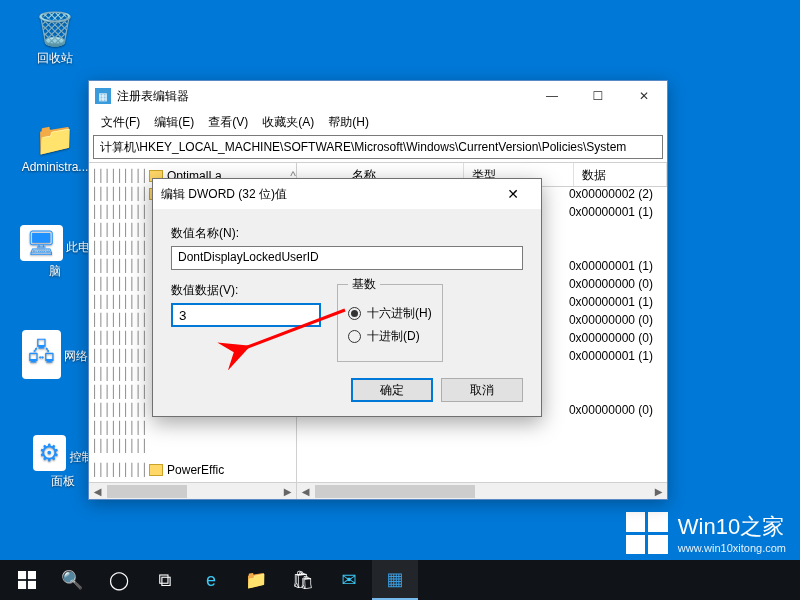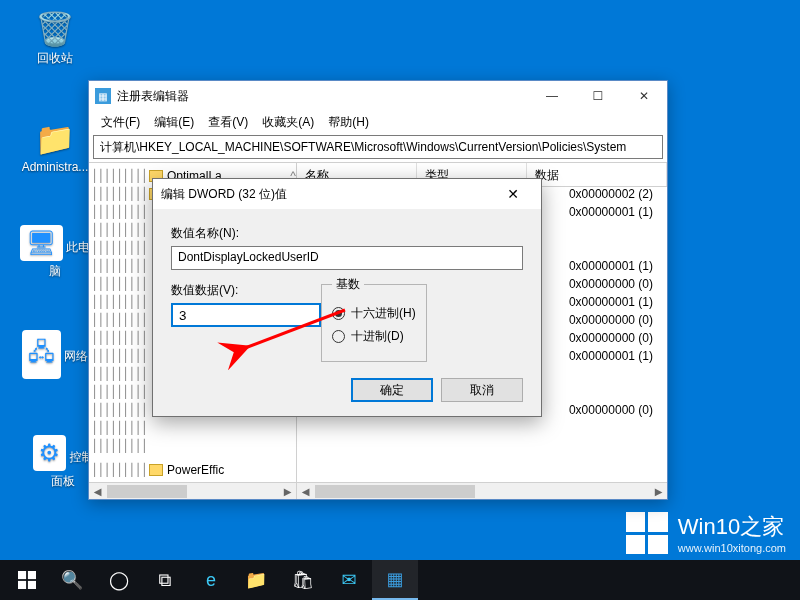--- a/index.html
+++ b/index.html
@@ -42,38 +42,38 @@
   .menubar span{ padding:2px 6px;}
   .addrbar { height:24px; margin:2px 4px 3px; border:1px solid #7a7a7a; font-size:12px; padding:3px 6px; background:#fff; color:#000; white-space:nowrap; overflow:hidden;}
   .regbody { flex:1; display:flex; border-top:1px solid #d0d0d0; min-height:0;}
   .tree { width:208px; border-right:1px solid #d0d0d0; overflow:hidden; font-size:12px; padding:4px 0 4px 2px; position:relative;}
   .tree .node { display:flex; align-items:center; height:18px; white-space:nowrap;}
   .tree .folder{ width:14px; height:12px; background:#ffd868; border:1px solid #c9a227; margin-right:4px; display:inline-block;}
   .tree .lines{ color:#888; font-family:monospace; letter-spacing:-1px; margin-right:2px;}
   .list { flex:1; font-size:12px; overflow:hidden; display:flex; flex-direction:column;}
   .listhdr { height:24px; display:flex; border-bottom:1px solid #d0d0d0;}
   .listhdr div{ padding:4px 8px; border-right:1px solid #e0e0e0;}
-  .lh-name{ width:120px;} .lh-type{ width:110px;} .lh-data{ flex:1;}
+  .lh-name{ width:120px;margin-left:47px;} .lh-type{ width:110px;} .lh-data{ flex:1;}
   .rows { flex:1; padding-right:4px;}
   .rows .row{ height:18px; display:flex; justify-content:flex-end; padding-right:10px;}
   .rows .gap{ height:36px;}
   .scroll-h { height:17px; background:#f0f0f0; border-top:1px solid #d0d0d0; position:relative;}
   .scroll-h .thumb{ position:absolute; left:18px; top:2px; width:80px; height:13px; background:#cdcdcd;}
   .scroll-h .arr{ position:absolute; top:0; width:17px; height:17px; display:flex; align-items:center; justify-content:center; color:#666; font-size:10px;}
   .scroll-h .arr.l{left:0;} .scroll-h .arr.r{right:0;}
   .tree .scroll-h{ position:absolute; bottom:0; left:0; right:0;}
 
   
   .dialog { position:absolute; left:152px; top:178px; width:390px; background:#f0f0f0; border:1px solid #707070; box-shadow:0 6px 20px rgba(0,0,0,.35); font-size:12px; }
   .dialog .dtitle{ height:30px; background:#fff; display:flex; align-items:center; padding:0 8px;}
   .dialog .dclose{ margin-left:auto; width:40px; text-align:center; font-size:14px;}
   .dialog .dbody{ padding:10px 18px 14px;}
   .dialog .lbl{ margin:6px 0 4px;}
   .dialog .ro-input{ width:100%; height:24px; border:1px solid #7a7a7a; background:#fff; padding:3px 6px; color:#000;}
-  .dialog .row2{ display:flex; gap:0; margin-top:6px;}
+  .dialog .row2{ display:flex; gap:16px; margin-top:6px;}
   .dialog .col-l{ width:150px;}
   .dialog .val-input{ width:100%; height:24px; border:2px solid #0078d7; background:#fff; padding:2px 6px; color:#000; outline:none;}
   .dialog fieldset{ border:1px solid #b5b5b5; padding:6px 10px 10px;}
   .dialog legend{ padding:0 4px;}
   .dialog .radio{ display:flex; align-items:center; gap:6px; margin:6px 0;}
   .dialog .rcircle{ width:13px; height:13px; border:1px solid #333; border-radius:50%; display:flex; align-items:center; justify-content:center;}
   .dialog .rcircle.sel::after{ content:""; width:7px; height:7px; background:#333; border-radius:50%;}
   .dialog .dbtns{ display:flex; justify-content:flex-end; gap:8px; margin-top:16px;}
   .dialog .btn{ width:82px; height:24px; background:#e1e1e1; border:1px solid #adadad; display:flex; align-items:center; justify-content:center;}
   .dialog .btn.primary{ border:2px solid #0078d7;}

